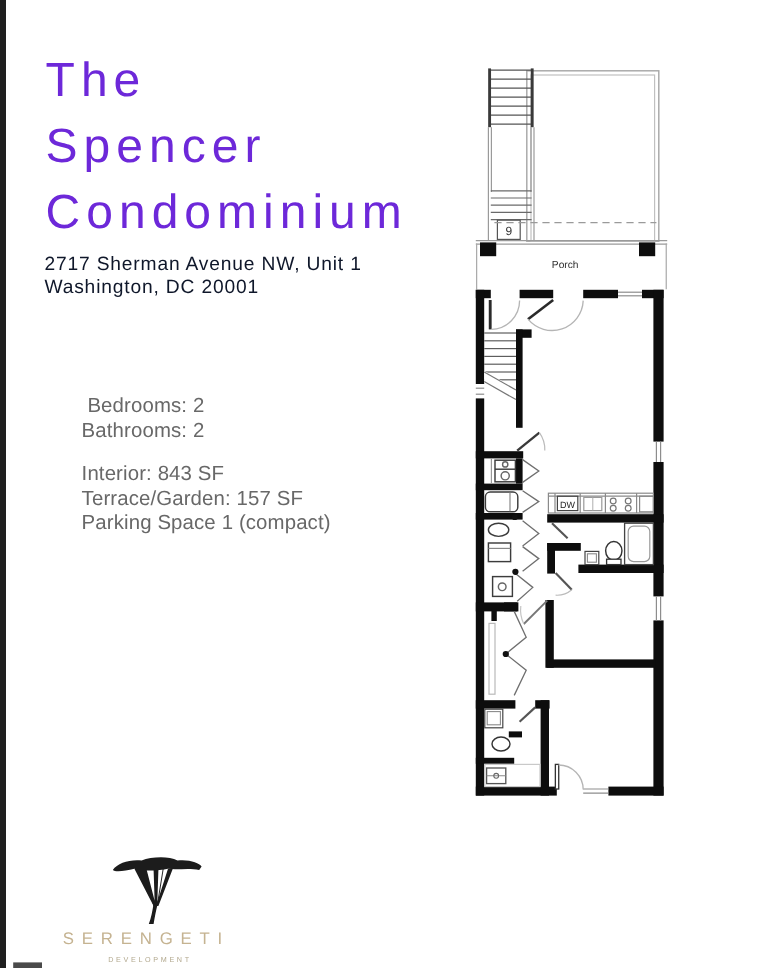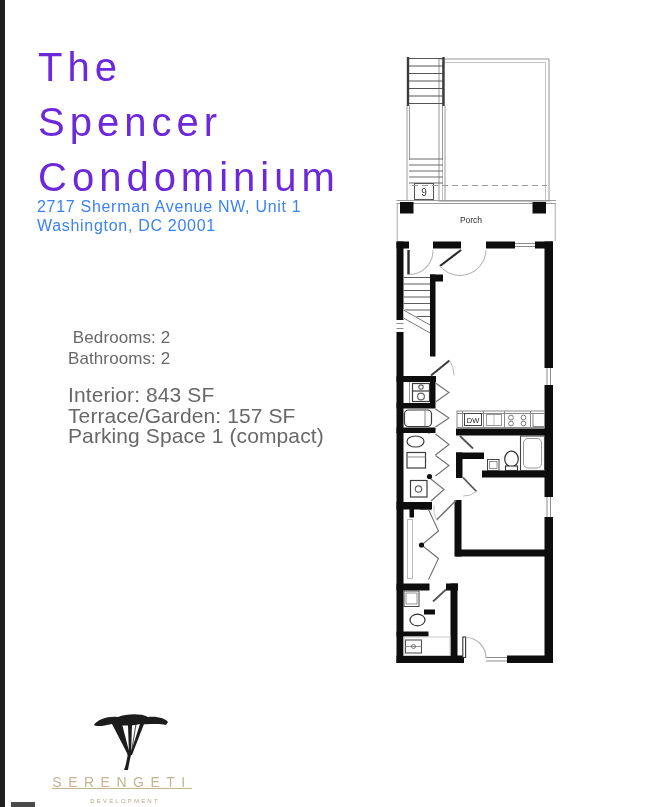--- a/index.html
+++ b/index.html
@@ -6,35 +6,35 @@
   body{width:650px;height:807px;position:relative;font-family:"Liberation Sans",sans-serif;overflow:hidden;}
   .abs{position:absolute;}
 </style>
 </head>
 <body>
 
 <div class="abs" style="left:0;top:0;width:5px;height:807px;background:#1f1f1f;"></div>
 
 <div class="abs" style="left:38px;top:40px;font-size:40px;line-height:55px;letter-spacing:5px;color:#6d28d9;">The<br>Spencer<br>Condominium</div>
 
-<div class="abs" style="left:37px;top:198px;font-size:16px;line-height:18.5px;letter-spacing:0.7px;color:#3b82f6;">2717 Sherman Avenue NW, Unit 1<br>Washington, DC 20001</div>
+<div class="abs" style="left:37px;top:212px;font-size:16px;line-height:18.5px;letter-spacing:0.7px;color:#0f172a;">2717 Sherman Avenue NW, Unit 1<br>Washington, DC 20001</div>
 
 <div class="abs" style="left:68px;top:327px;font-size:17px;line-height:21px;letter-spacing:0.1px;color:#686868;text-align:right;">Bedrooms: 2<br>Bathrooms: 2</div>
 
-<div class="abs" style="left:68px;top:385px;font-size:21px;line-height:20.5px;letter-spacing:0.1px;color:#686868;">Interior: 843 SF<br>Terrace/Garden: 157 SF<br>Parking Space 1 (compact)</div>
+<div class="abs" style="left:68px;top:385px;font-size:17px;line-height:20.5px;letter-spacing:0.1px;color:#686868;">Interior: 843 SF<br>Terrace/Garden: 157 SF<br>Parking Space 1 (compact)</div>
 
 <svg class="abs" style="left:88px;top:713px;" width="84" height="60" viewBox="0 0 84 60">
 <path d="M6,12 C10,6 20,3 30,4 C38,1 52,0 60,4 C70,3 78,6 80,9 L78,12 C70,10 60,12 52,11 C44,13 30,13 24,11 C16,13 8,14 6,12 Z" fill="#1c1c1c"></path>
 <path d="M24,11 L40,42 L42,42 L34,11 Z M52,11 L42,42 L44,42 L56,11 Z M40,12 L41,42 L43,42 L44,12 Z M30,11 L41,44 Z" fill="#1c1c1c"></path>
 <path d="M40,40 C39,46 38,52 36,57 L40,57 C41,51 42,46 43,42 Z" fill="#1c1c1c"></path>
 <path d="M30,11 L41,44" stroke="#1c1c1c" stroke-width="0.8" fill="none"></path>
 <path d="M48,11 L43,42" stroke="#1c1c1c" stroke-width="0.8" fill="none"></path>
 </svg>
 
-<div class="abs" style="left:0px;top:774px;width:244px;text-align:center;font-size:14px;letter-spacing:6.5px;color:#c5b391;text-decoration:underline;">SERENGETI</div>
+<div class="abs" style="left:0px;top:774px;width:244px;text-align:center;font-size:14px;letter-spacing:6.5px;color:#c5b391;">SERENGETI</div>
 
 <div class="abs" style="left:0px;top:798px;width:250px;text-align:center;font-size:6px;letter-spacing:2.2px;color:#b3a98f;">DEVELOPMENT</div>
 
 <div class="abs" style="left:11px;top:802px;width:24px;height:5px;background:#4a4a4a;"></div>
 
 <svg class="abs" style="left:0;top:0;" width="650" height="807" viewBox="0 0 650 807">
 <g fill="none" stroke-linecap="butt">
 
 <rect x="439" y="59" width="110" height="142" stroke="#a8a8a8" stroke-width="1.2"></rect>
 

